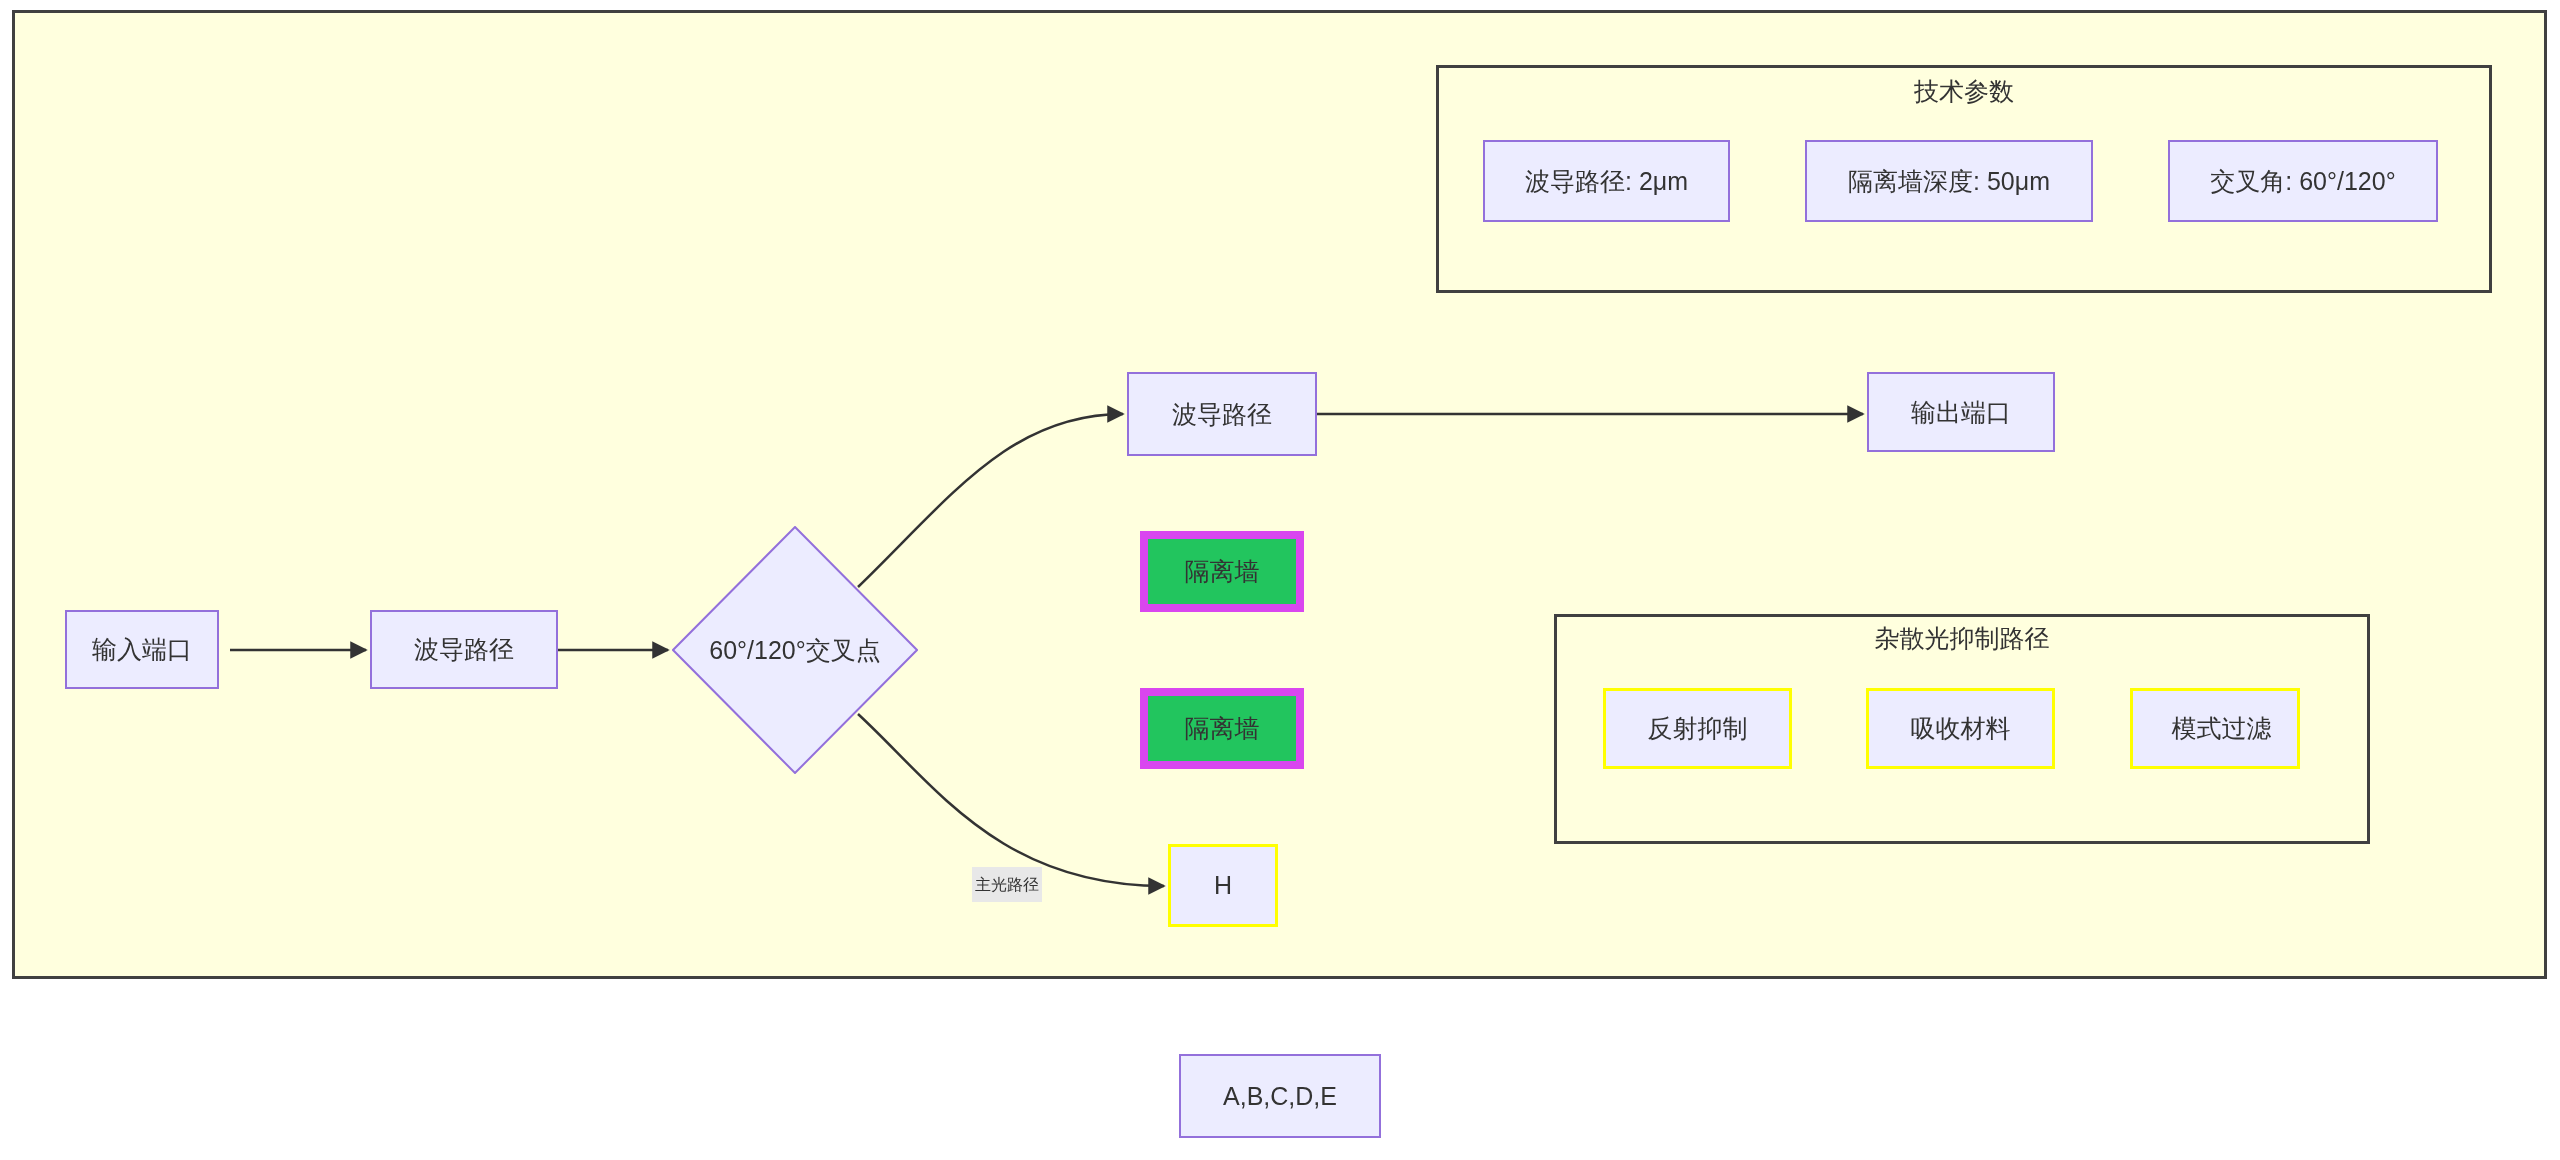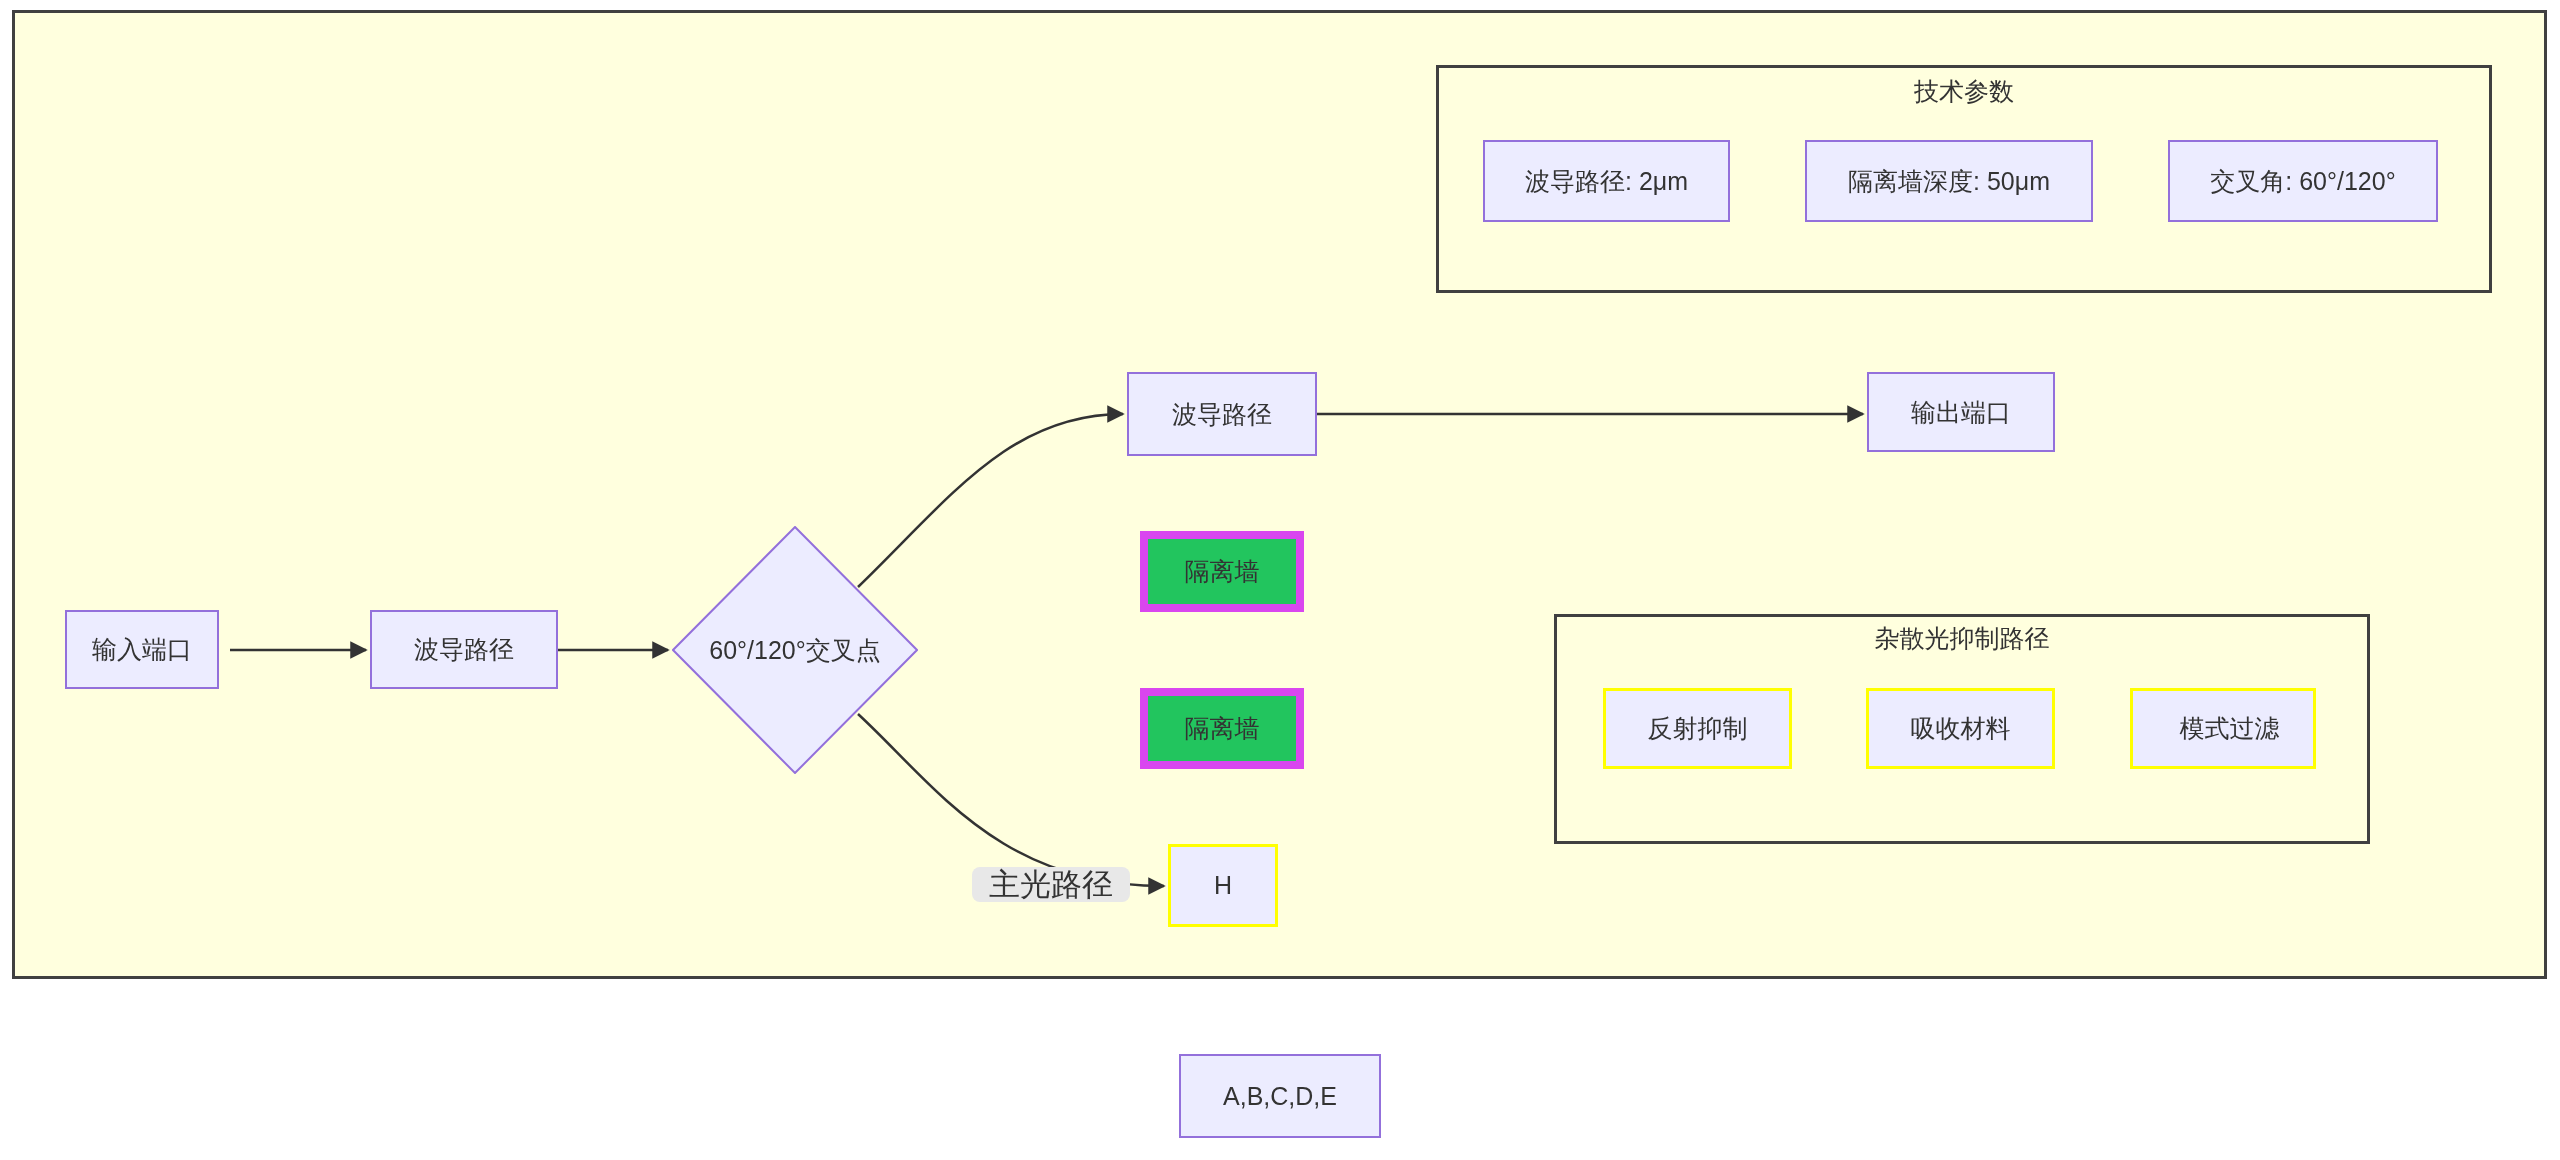--- a/index.html
+++ b/index.html
@@ -61,26 +61,25 @@
     white-space: nowrap;
   }
   #edges {
     position: absolute;
     left: 0; top: 0;
     pointer-events: none;
   }
   .edge-label {
     position: absolute;
     background: #e8e8e8;
-    font-size: 31px;
+    font-size: 16px;
     line-height: 35px;
-    padding: 0 17px;
+    padding: 0 3px;
     color: #333333;
     white-space: nowrap;
-    border-radius: 8px;
   }
   .main-title {
     position: absolute;
     left: 12px;
     top: 13px;
     width: 2535px;
     text-align: center;
     font-size: 25px;
     color: #333333;
   }
@@ -97,21 +96,21 @@
   </div>
   <div class="node" style="left:1483px; top:140px; width:247px; height:82px;">波导路径: 2μm</div>
   <div class="node" style="left:1805px; top:140px; width:288px; height:82px;">隔离墙深度: 50μm</div>
   <div class="node" style="left:2168px; top:140px; width:270px; height:82px;">交叉角: 60°/120°</div>
 
   <div class="subgraph" style="left:1554px; top:614px; width:816px; height:230px;">
     <div class="sg-title" style="top:6px;">杂散光抑制路径</div>
   </div>
   <div class="node hl" style="left:1866px; top:688px; width:189px; height:81px;">吸收材料</div>
   <div class="node hl" style="left:1603px; top:688px; width:189px; height:81px;">反射抑制</div>
-  <div class="node hl" style="left:2130px; top:688px; width:186px; height:81px;padding-left:13px;">模式过滤</div>
+  <div class="node hl" style="left:2130px; top:688px; width:170px; height:81px;padding-left:13px;">模式过滤</div>
 
   <svg id="edges" width="2560" height="1160">
     <defs>
       <marker id="arrow" viewBox="0 0 10 10" refX="9" refY="5" markerWidth="7" markerHeight="7" orient="auto-start-reverse">
         <path d="M0,0 L10,5 L0,10 z" fill="#333333"></path>
       </marker>
     </defs>
     <g stroke="#333333" stroke-width="2.5" fill="none">
       <path d="M230,650 L366,650" marker-end="url(#arrow)"></path>
       <path d="M558,650 L668,650" marker-end="url(#arrow)"></path>

